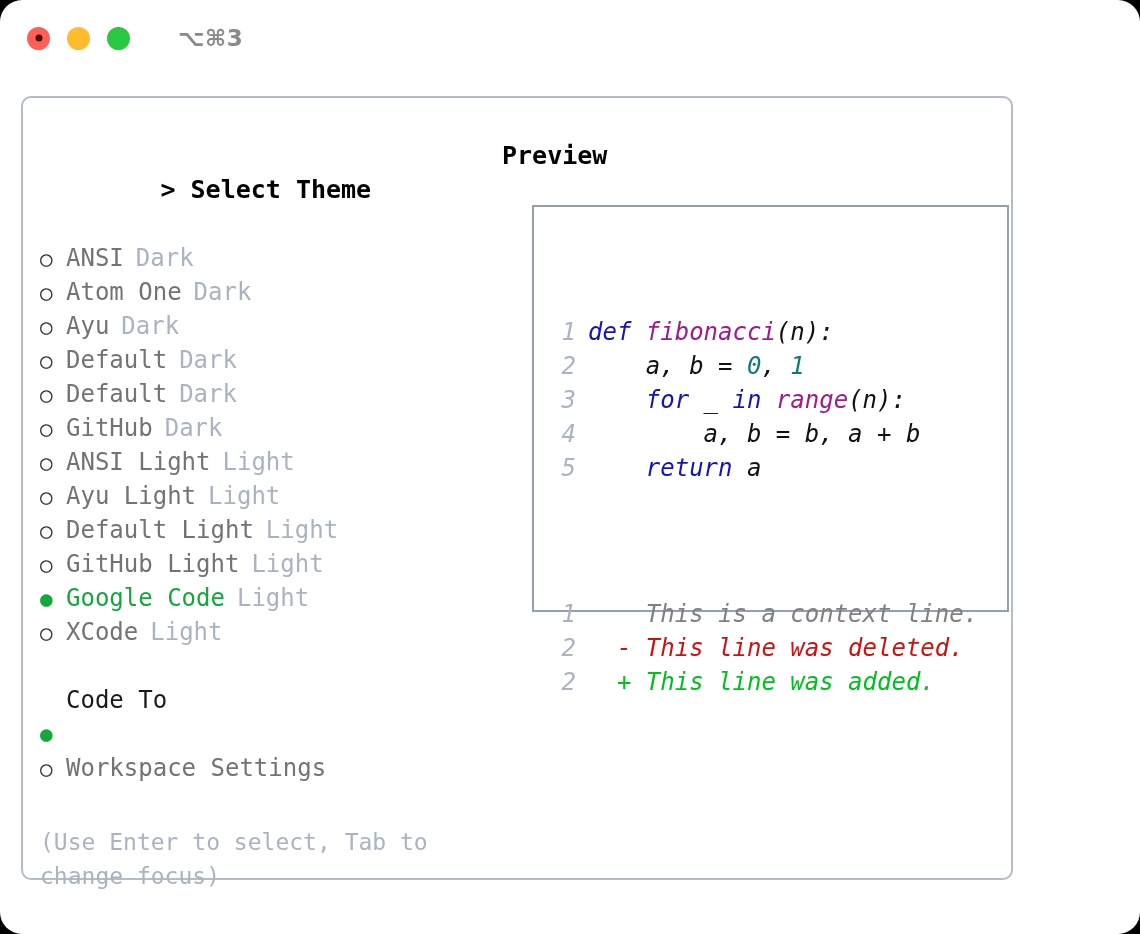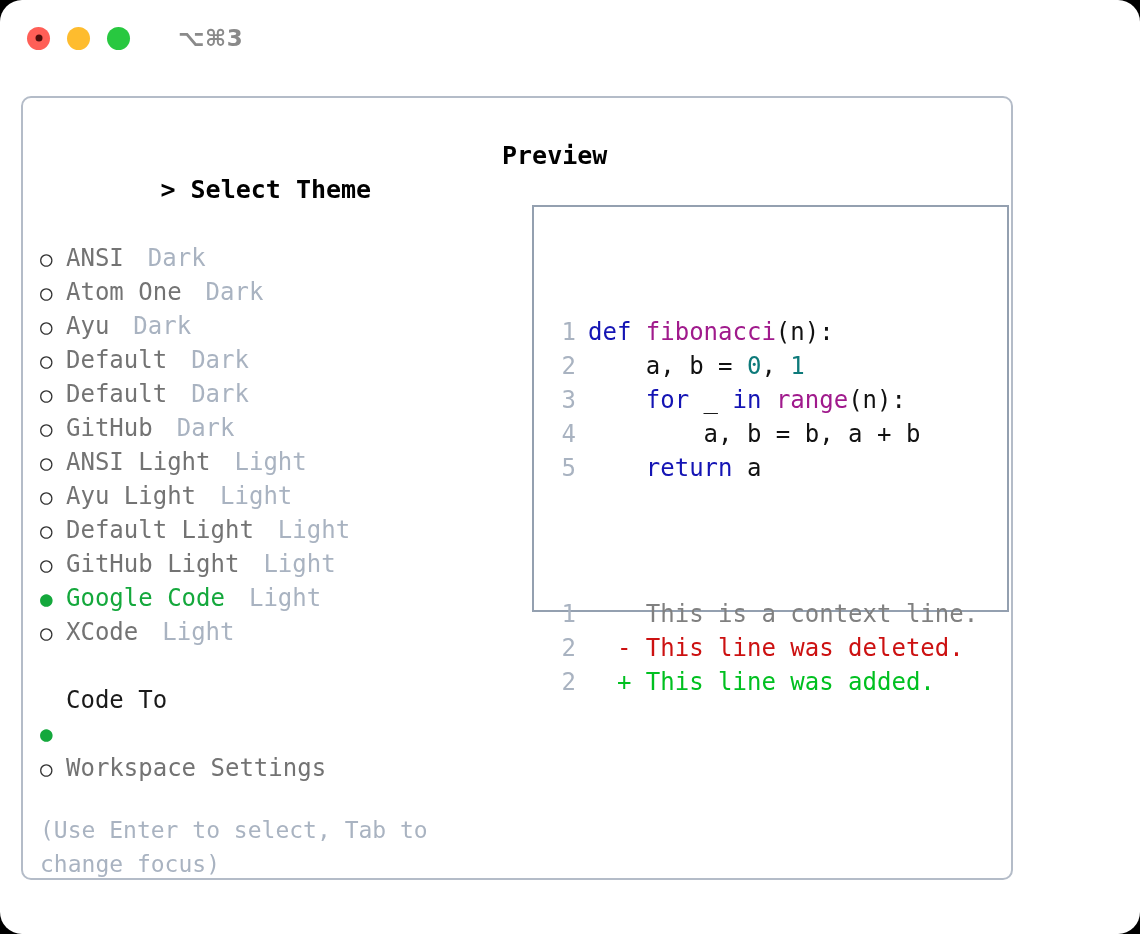--- a/index.html
+++ b/index.html
@@ -120,36 +120,35 @@
     line-height: 34px;
   }
   .bullet.off { color: #333333; }
   .bullet.on  { color: #14a83c; }
 
   .opt-label { color: #737373; }
   .opt-row.selected .opt-label { color: #14a83c; }
   .opt-tag {
     color: #a9b3c1;
     padding-left: 12px;
-    margin-left: 12px;
   }
 
   .group-header {
     height: 34px;
     line-height: 34px;
     font-size: 24px;
     color: #1a1a1a;
     padding-left: 26px;
     white-space: pre;
   }
 
   .spacer-row { height: 34px; }
 
   .hint {
-    margin-top: 28px;
+    margin-top: 40px;
     font-size: 23px;
     line-height: 34px;
     color: #a9b3c1;
     width: 410px;
   }
 
   
   .preview-box {
     position: absolute;
     left: 30px;
@@ -161,21 +160,21 @@
     background: #ffffff;
   }
   .code {
     position: absolute;
     left: 16px;
     top: 40px;
     font-size: 24px;
     line-height: 34px;
     white-space: pre;
   }
-  .code-line { white-space: pre; }
+  .code-line { white-space: pre; font-style: italic; }
   .ln {
     display: inline-block;
     width: 26px;
     text-align: right;
     color: #a9b3c1;
     margin-right: 12px;
   }
   .kw   { color: #1414b4; }
   .fn   { color: #a01a8c; }
   .num  { color: #0d7a7a; }

